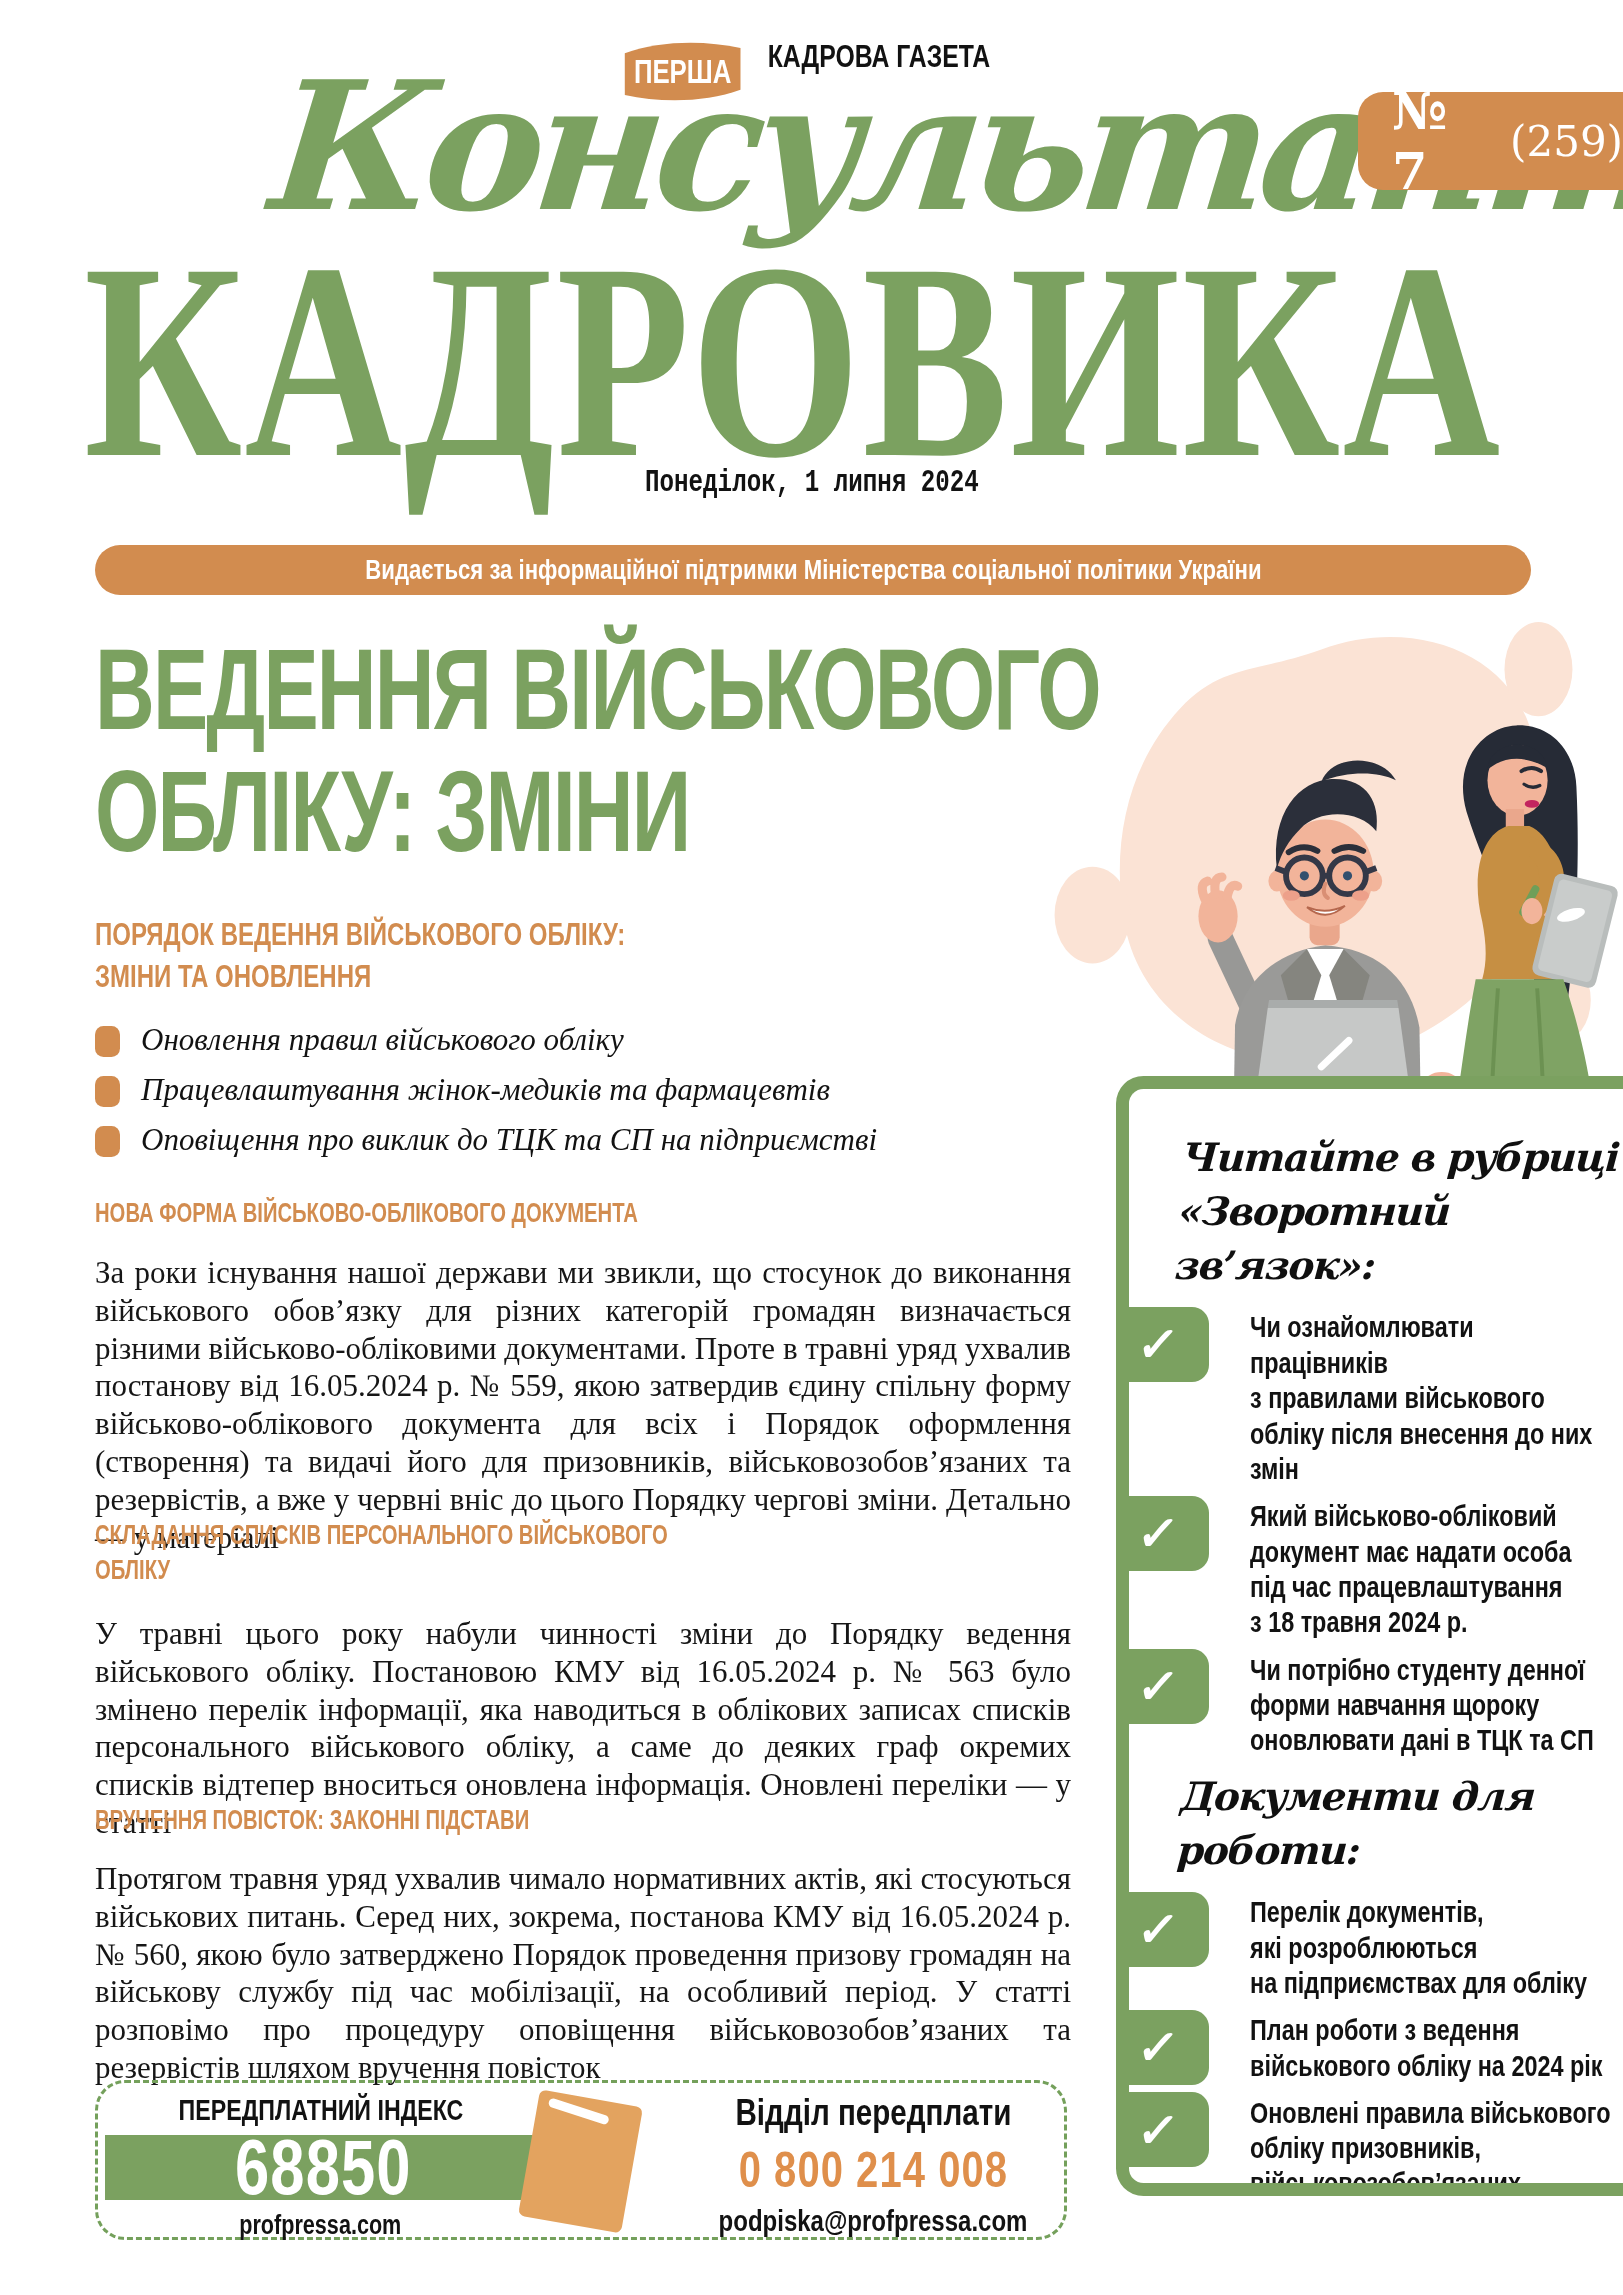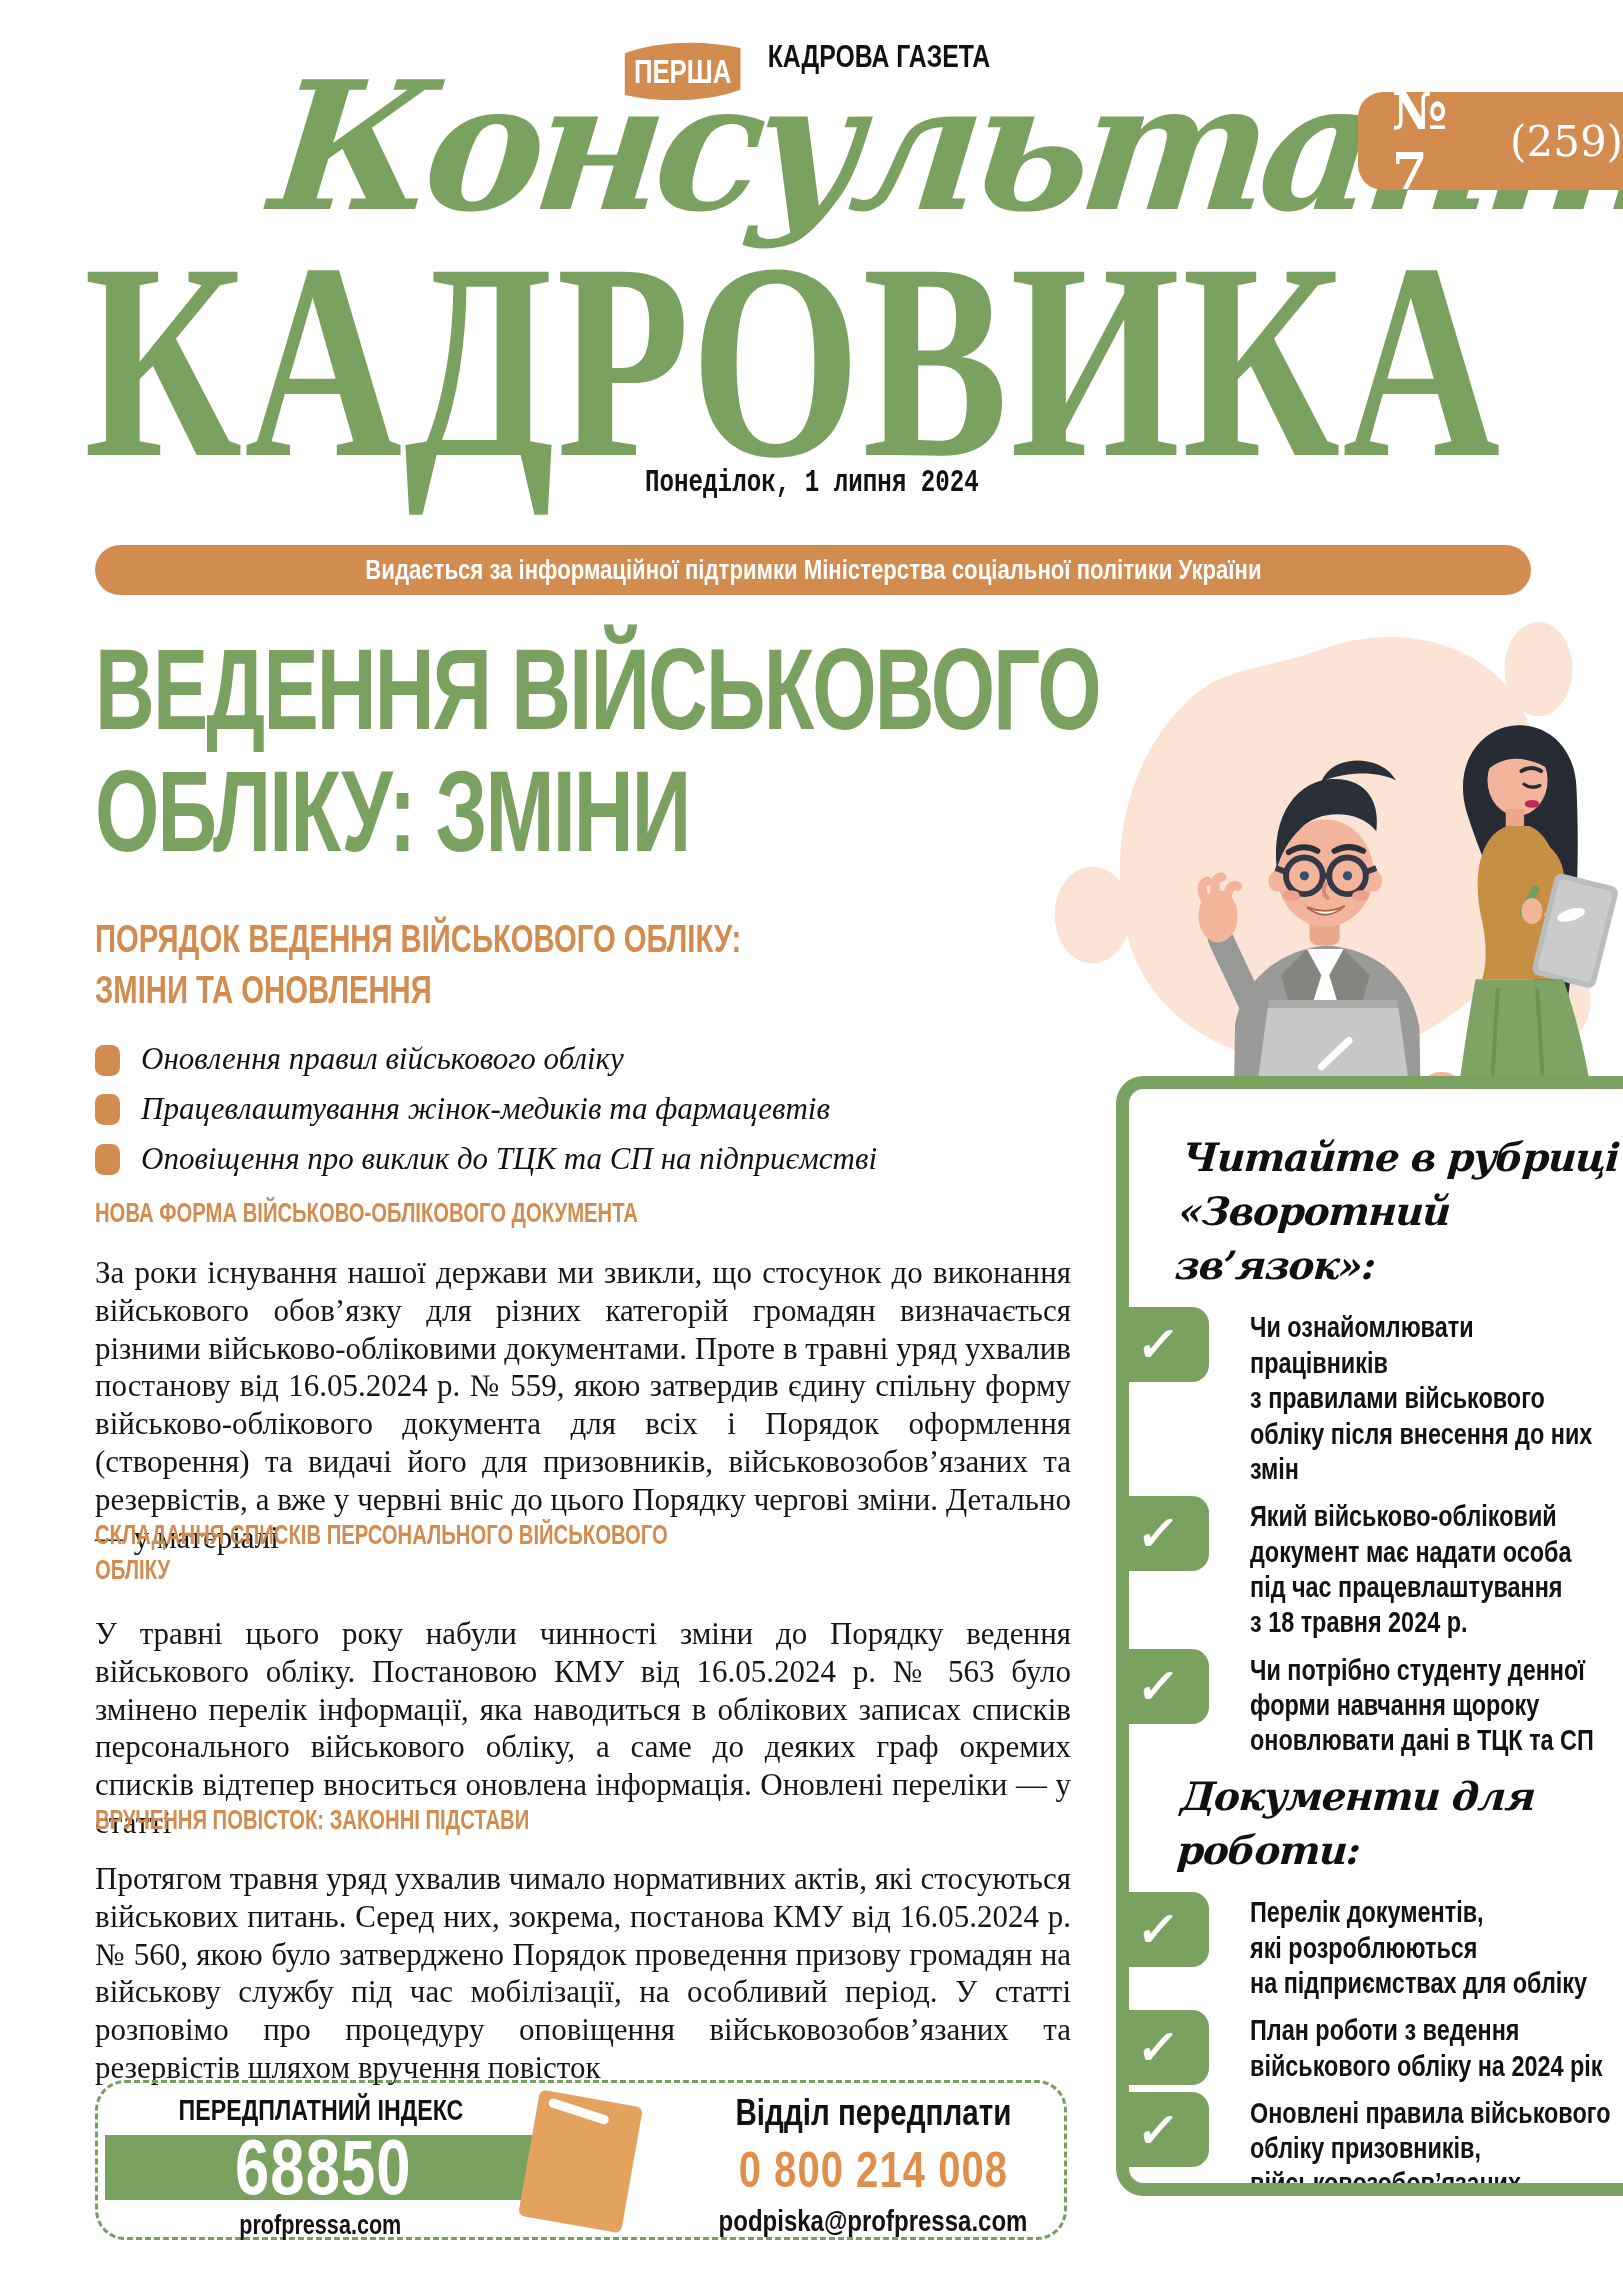--- a/index.html
+++ b/index.html
@@ -30,21 +30,21 @@
     display:flex;align-items:center;justify-content:center;}
   #support-banner .t{color:#fff;font-size:27px;font-weight:bold;}
 
   
   #headline{top:629px;left:95px;line-height:1.06;}
   #headline .ln{font-size:115px;font-weight:bold;color:#7ba160;letter-spacing:-2.6px;display:block;
     transform:scaleX(.72);transform-origin:0 50%;white-space:nowrap;}
 
   
   #lead{top:913px;left:95px;width:982px;}
-  #lead-title{font-size:39px;font-weight:bold;color:#d28c4f;line-height:1.32;}
+  #lead-title{font-size:32px;font-weight:bold;color:#d28c4f;line-height:1.32;}
   #lead-bullets{margin-top:26px;}
   .bullet-row{display:flex;align-items:flex-start;margin-bottom:15.7px;font-style:italic;}
   .bullet-sq{flex:0 0 auto;width:25px;height:31px;border-radius:8.5px;background:#d28c4f;margin-right:21px;margin-top:2.6px;}
   .bullet-text{font-family:"Liberation Serif",serif;font-size:31px;line-height:1.1;}
 
   
   .sec-title{font-size:27px;font-weight:bold;color:#d28c4f;line-height:1.28;}
   .sec-body{font-family:"Liberation Serif",serif;font-size:31px;line-height:1.22;text-align:justify;color:#161616;}
   #s1t{top:1196px;left:95px;} #s1b{top:1254px;left:95px;width:976px;}
   #s2t{top:1518px;left:95px;} #s2b{top:1615px;left:95px;width:976px;}

